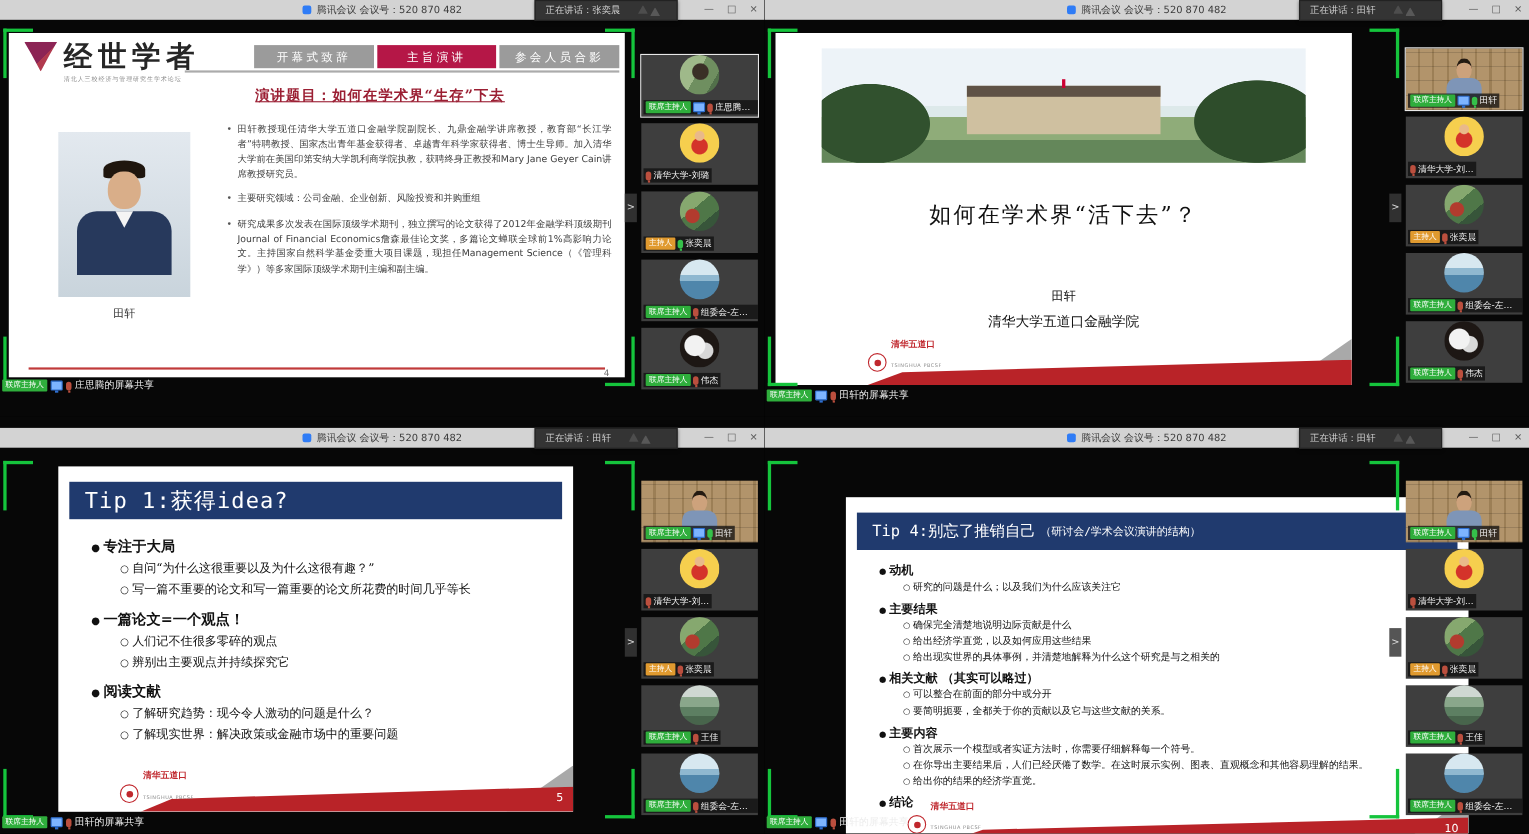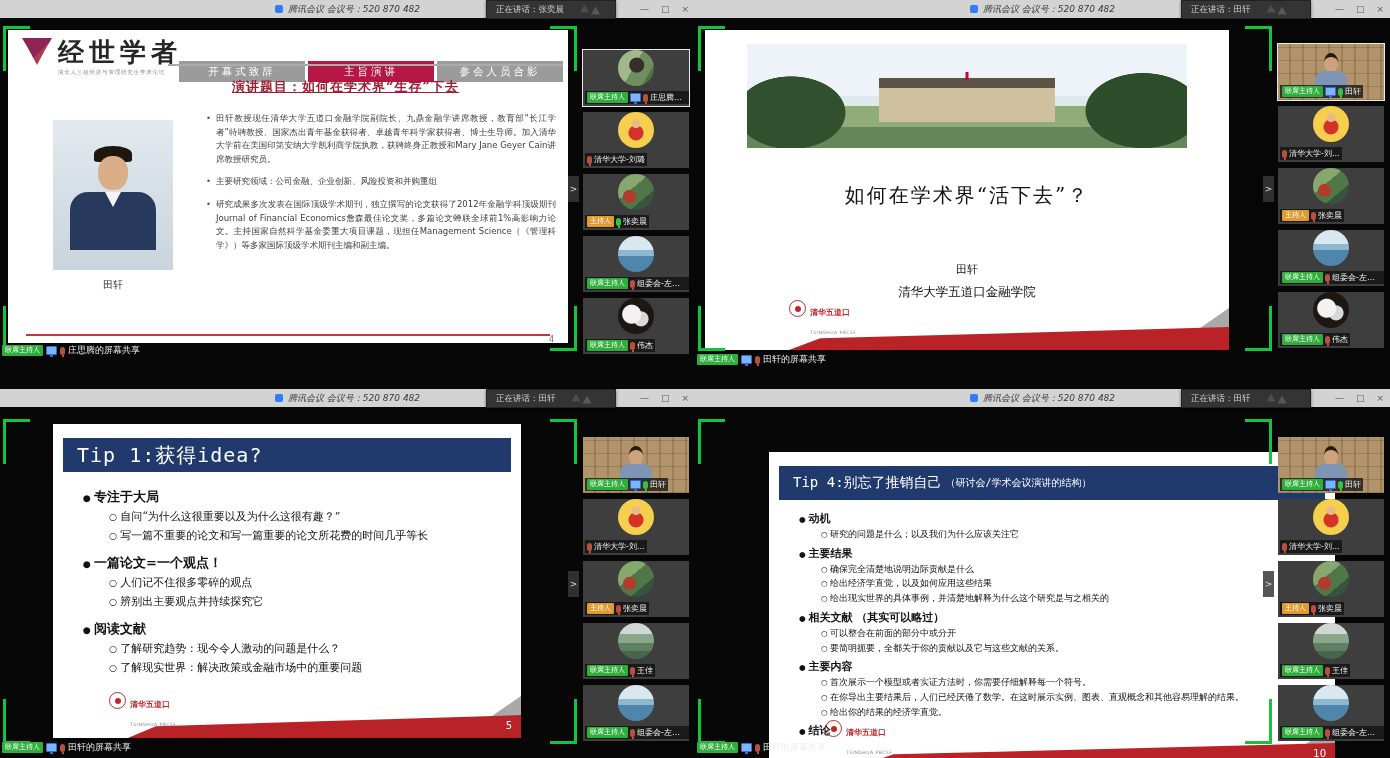--- a/index.html
+++ b/index.html
@@ -3,21 +3,21 @@
 <meta charset="utf-8">
 <style>
   html,body{margin:0;padding:0;background:#000;}
   body{font-family:"DejaVu Sans",sans-serif;-webkit-font-smoothing:antialiased;}
   .stage{position:relative;width:1390px;height:758px;display:grid;grid-template-columns:695px 695px;grid-template-rows:379px 379px;background:#000;overflow:hidden;}
   .quad{position:relative;background:#070707;overflow:hidden;}
 
   
   .titlebar{position:absolute;left:0;right:0;height:18px;background:#d3d3d3;z-index:6;}
   .q-top .titlebar{top:0;} .q-bot .titlebar{top:10px;}
-  .tb-center{height:100%;display:flex;align-items:center;justify-content:center;gap:5px;font-size:9px;color:#3a3a3a;font-style:italic;}
+  .tb-center{height:100%;display:flex;align-items:center;justify-content:center;gap:5px;font-size:9px;color:#3a3a3a;}
   .tbicon{width:8px;height:8px;background:#2f7cf6;border-radius:2px;flex:0 0 auto;}
   .winctl{position:absolute;right:6px;top:0;height:18px;display:flex;align-items:center;gap:12px;color:#5c5c5c;font-size:9px;z-index:7;}
   .winctl span{cursor:default;}
   .tooltip{position:absolute;left:486px;height:17px;background:#343434;border:1px solid #222;color:#d2d2d2;font-size:8.5px;display:flex;align-items:center;padding:0 9px;z-index:8;min-width:110px;box-shadow:0 1px 3px rgba(0,0,0,.5);}
   .q-top .tooltip{top:0;} .q-bot .tooltip{top:10px;}
   .tt-tris{display:flex;gap:2px;margin-left:16px;}
   .tt-tri{width:9px;height:8px;background:#4d4d4d;clip-path:polygon(0 100%,50% 0,100% 100%);}
   .tt-tri.b{background:#585858;margin-top:2px;}
 
   
@@ -68,21 +68,21 @@
   .q1 .slide{left:10px;top:30px;width:524px;height:320px;}
   .q2 .slide{left:53px;top:45px;width:468px;height:314px;}
   .q3 .slide{left:74px;top:45px;width:566px;height:314px;margin-top:28px;}
   .pageno{position:absolute;font-size:8px;color:#6e6e6e;}
 
   
   .jslogo{position:absolute;left:14px;top:8px;display:flex;gap:6px;align-items:flex-start;}
   .jsmark{width:30px;height:27px;background:linear-gradient(135deg,#8c2455 55%,#b13a4e 55%);clip-path:polygon(0 0,100% 0,78% 42%,50% 100%,22% 42%);}
   .jstitle{font-size:26px;font-weight:bold;color:#262626;letter-spacing:5px;line-height:1.1;font-family:"DejaVu Serif",serif;}
   .jssub{font-size:5.5px;color:#8a8a8a;letter-spacing:.8px;margin-top:2px;}
-  .tabs{position:absolute;right:5px;top:11px;display:flex;gap:3px;width:384px;margin-top:20px;}
+  .tabs{position:absolute;right:5px;top:11px;display:flex;gap:3px;width:332px;}
   .tab{flex:1;height:21px;background:#9b9b9b;color:#fff;display:flex;align-items:center;justify-content:center;font-size:10.5px;letter-spacing:3px;}
   .tab.active{background:#b51747;}
   .tabline{position:absolute;left:160px;right:5px;top:34px;height:2px;background:#ababab;}
   .bio-title{position:absolute;left:224px;top:48px;font-size:13px;font-weight:bold;color:#9b1f33;text-decoration:underline;font-family:"DejaVu Serif",serif;letter-spacing:1px;}
   .portrait{position:absolute;left:45px;top:90px;width:120px;height:150px;background:linear-gradient(#e3e9ef,#c9d4dc);overflow:hidden;}
   .hair{width:38px;height:16px;background:#1f160e;border-radius:50% 50% 12% 12%;margin:26px auto 0;}
   .face{width:30px;height:34px;background:#d9ae89;border-radius:46%;margin:-6px auto 0;}
   .suit{width:86px;height:58px;background:#27395c;border-radius:18px 18px 0 0;margin:2px auto 0;position:relative;}
   .suit::before{content:"";position:absolute;left:50%;top:0;transform:translateX(-50%);border-left:8px solid transparent;border-right:8px solid transparent;border-top:15px solid #f4f4f4;}
   .pcap{position:absolute;left:45px;top:248px;width:120px;text-align:center;font-size:10px;color:#2e2e2e;}
@@ -98,21 +98,21 @@
     radial-gradient(ellipse 95px 62px at 90% 64%,#2e4d2b 0 60%,transparent 61%),
     linear-gradient(#edf3f8 0 50%,#dde9ea 50% 60%,#8fac79 60% 80%,#64875a 80%);}
   .building{position:absolute;left:50%;bottom:26px;transform:translateX(-50%);width:176px;height:34px;background:#cfc0a0;border-top:10px solid #5f5246;}
   .building::after{content:"";position:absolute;left:50%;top:-16px;transform:translateX(-50%);width:3px;height:8px;background:#c03;}
   .t-title{position:absolute;left:0;right:0;top:152px;text-align:center;font-size:20px;color:#111;font-family:"DejaVu Serif",serif;letter-spacing:2px;}
   .t-author{position:absolute;left:0;right:0;top:232px;text-align:center;font-size:11px;color:#111;font-family:"DejaVu Serif",serif;}
   .t-affil{position:absolute;left:0;right:0;top:254px;text-align:center;font-size:12.5px;color:#111;font-family:"DejaVu Serif",serif;}
   .t-date{position:absolute;left:0;right:0;top:281px;text-align:center;font-size:10.5px;color:#111;font-family:"DejaVu Serif",serif;margin-top:43px;}
 
   
-  .pbcsf{position:absolute;display:flex;align-items:flex-start;gap:4px;z-index:3;}
+  .pbcsf{position:absolute;display:flex;align-items:flex-end;gap:4px;z-index:3;}
   .q1 .pbcsf{left:84px;bottom:12px;} .q2 .pbcsf{left:56px;bottom:8px;} .q3 .pbcsf{left:56px;bottom:8px;}
   .emb{width:15px;height:15px;border-radius:50%;border:1.5px solid #c0272d;position:relative;flex:0 0 auto;}
   .emb::after{content:"";position:absolute;left:50%;top:50%;transform:translate(-50%,-50%);width:6px;height:6px;border-radius:50%;background:#c0272d;}
   .pb-name{font-size:8px;font-weight:bold;color:#c0272d;line-height:1.1;}
   .pb-sub{font-size:4.5px;color:#8a8a8a;letter-spacing:.5px;}
   .ribbon{position:absolute;left:0;right:0;bottom:0;height:26px;background:#b92328;clip-path:polygon(16% 100%,22% 55%,100% 12%,100% 100%);z-index:2;}
   .graytri{position:absolute;right:0;bottom:0;width:74px;height:42px;background:#a9a9a9;clip-path:polygon(100% 0,100% 100%,18% 100%);z-index:2;}
   .q2 .pageno,.q3 .pageno{right:9px;bottom:7px;color:#fff;font-size:10px;z-index:4;}
 
   

